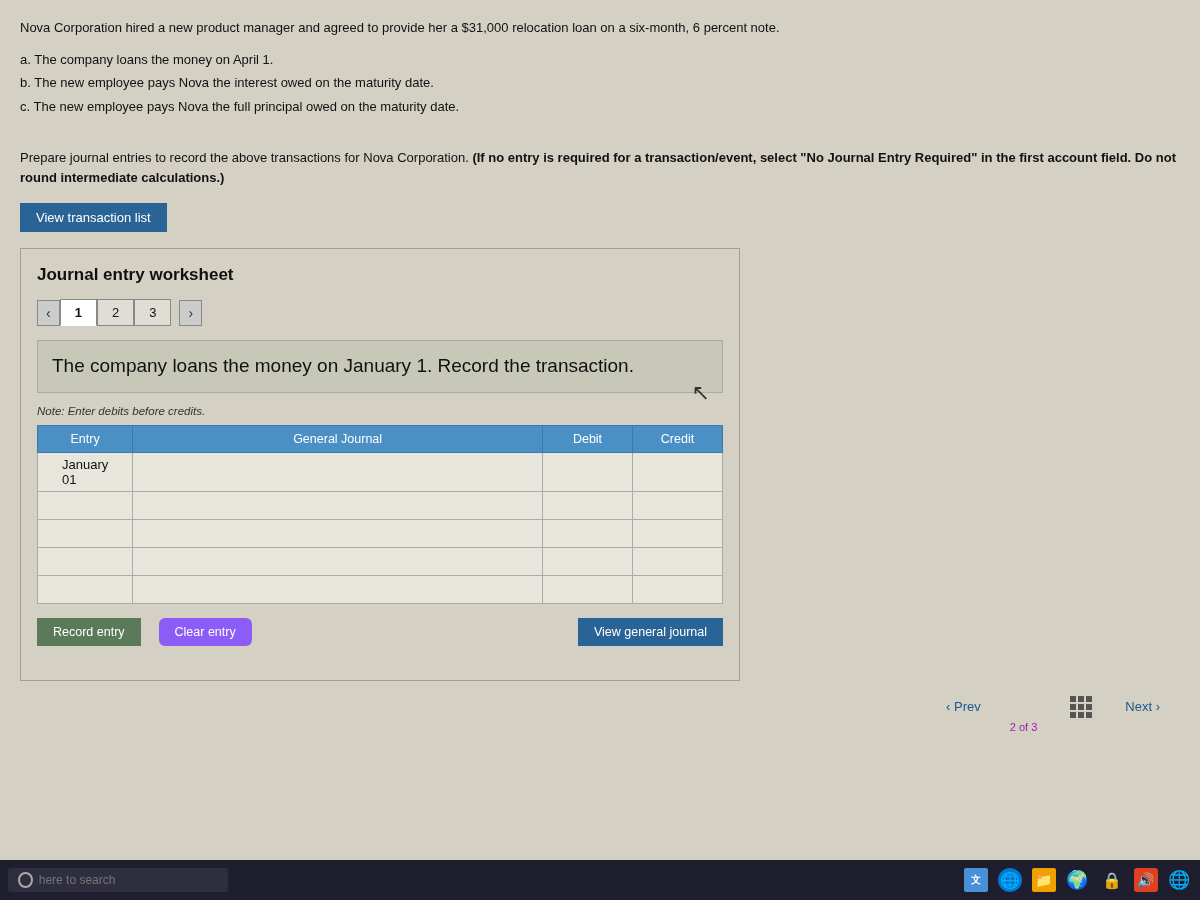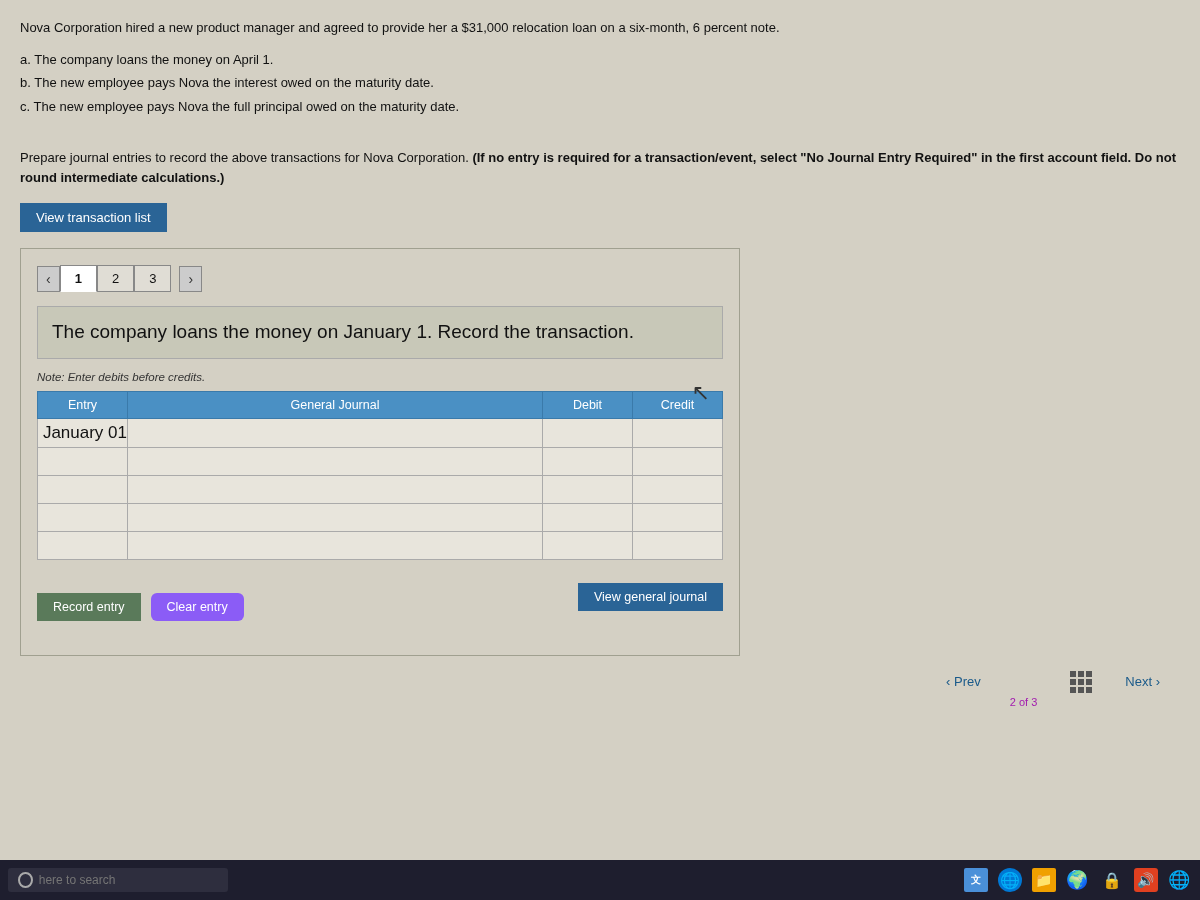--- a/index.html
+++ b/index.html
@@ -184,22 +184,21 @@
 
     .button-row {
       display: flex;
       align-items: center;
       justify-content: space-between;
       margin-bottom: 18px;
     }
 
     .button-left {
       display: flex;
-      gap: 10px;
-      margin-top: 19px;
+      gap: 18px;
     }
 
     .action-btn {
       border: none;
       padding: 7px 16px;
       font-size: 12.5px;
       cursor: pointer;
       color: white;
     }
 
@@ -336,20 +335,21 @@
       <strong>(If no entry is required for a transaction/event, select "No Journal Entry Required" in the first account field. Do not round intermediate calculations.)</strong>
     </p>
   </div>
 
   
   <button class="view-transaction-btn">View transaction list</button>
 
   
   <div class="worksheet-container">
 
+    <div class="worksheet-title">Journal entry worksheet</div>
 
     <div class="tab-nav">
       <button class="tab-nav-arrow">‹</button>
       <button class="tab-btn active">1</button>
       <button class="tab-btn">2</button>
       <button class="tab-btn">3</button>
       <button class="tab-right-arrow">›</button>
     </div>
 
     <div class="transaction-description">The company loans the money on January 1. Record the transaction.</div>
@@ -360,21 +360,21 @@
       <thead>
         <tr>
           <th class="col-date">Entry</th>
           <th class="col-journal">General Journal</th>
           <th class="col-debit">Debit</th>
           <th class="col-credit">Credit</th>
         </tr>
       </thead>
       <tbody>
         <tr>
-          <td class="col-date" style="padding:4px 0;font-size:17px;text-align:right;">January 01</td>
+          <td class="col-date" style="padding:4px 24px;font-size:13px;">January 01</td>
           <td class="col-journal"><input type="text" style=""></td>
           <td class="col-debit"><input type="text" style=""></td>
           <td class="col-credit"><input type="text" style=""></td>
         </tr>
         <tr>
           <td class="col-date"><input type="text" style=""></td>
           <td class="col-journal"><input type="text" style=""></td>
           <td class="col-debit"><input type="text" style=""></td>
           <td class="col-credit"><input type="text" style=""></td>
         </tr>

